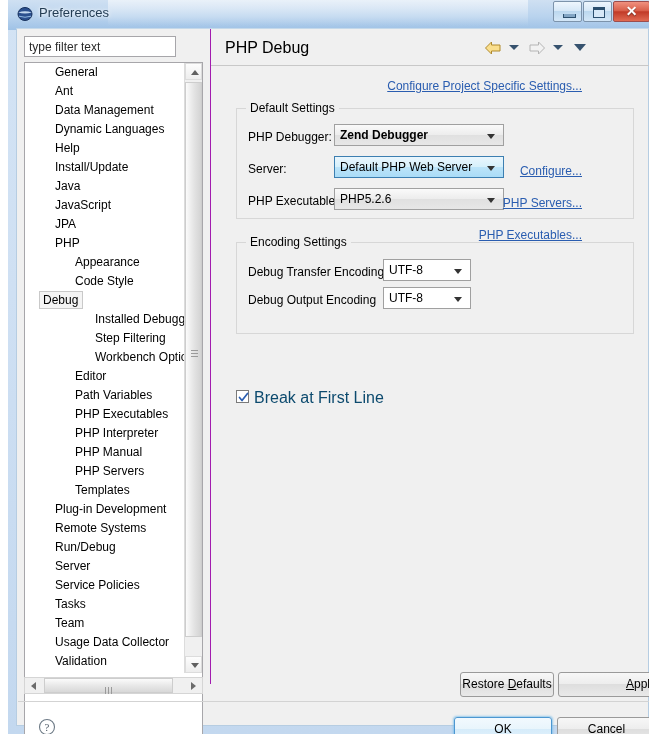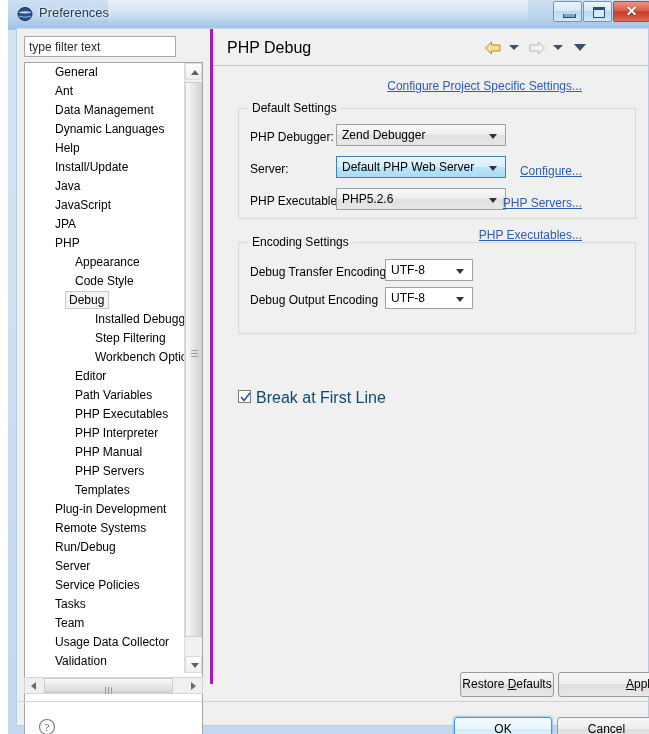--- a/index.html
+++ b/index.html
@@ -117,21 +117,21 @@
     white-space: nowrap;
     padding-left: 30px;
     box-sizing: border-box;
     cursor: default;
   }
   .tree-item.lvl2 { padding-left: 50px; }
   .tree-item.lvl3 { padding-left: 70px; }
   .tree-item.selected {
     display: inline-block;
     height: 18px; line-height: 17px;
-    margin-left: 40px;
+    margin-left: 14px;
     padding-left: 3px; padding-right: 4px;
     background: #f4f4f4;
     border: 1px solid #c9c9c9;
     box-sizing: border-box;
   }
   .tree-row-sel { padding-left: 0; }
 
   
   .vscroll {
     position: absolute; right: 0; top: 0;
@@ -207,21 +207,21 @@
   }
   .hs-grip i {
     display:inline-block; width:1px; height:7px; background:#9a9a9a; margin-right:2px;
   }
 
   
   .right-panel {
     position: absolute; left: 193px; top: 0;
     width: 388px; height: 655px;
     background: #f0f0f0;
-    border-left: 3px solid #a21caf;
+    border-left: 1px solid #a21caf;
     box-sizing: border-box;
   }
   .page-title {
     position: absolute; left: 14px; top: 10px;
     font-size: 16px; color: #000000;
     font-weight: normal;
   }
   .title-sep {
     position:absolute; left: 0; top: 36px; width: 438px; height: 1px;
     background: #c8c8c8;
@@ -480,21 +480,21 @@
         <span class="nav-caret c2"></span>
         <span class="nav-caret c3"></span>
       </div>
 
       <a class="link cfg-proj-link">Configure Project Specific Settings...</a>
 
       <div class="group" id="group-default">
         <span class="group-title">Default Settings</span>
 
         <span class="field-label" style="left:11px; top:21px;">PHP Debugger:</span>
-        <div class="combo" style="left:97px; top:15px; width:170px;">
+        <div class="combo" style="left:97px; top:15px; width:170px;font-weight:bold;">
           <span>Zend Debugger</span>
           <span class="combo-arrow"></span>
         </div>
 
         <span class="field-label" style="left:11px; top:53px;">Server:</span>
         <div class="combo hover" style="left:97px; top:47px; width:170px;">
           <span>Default PHP Web Server</span>
           <span class="combo-arrow"></span>
         </div>
 

